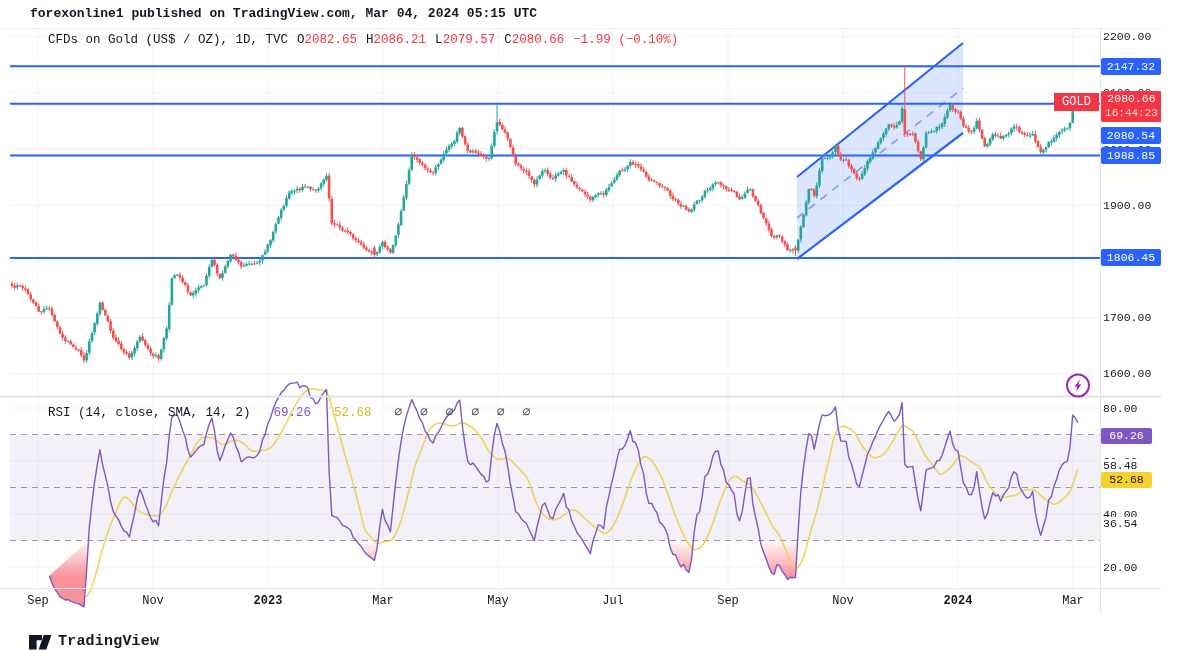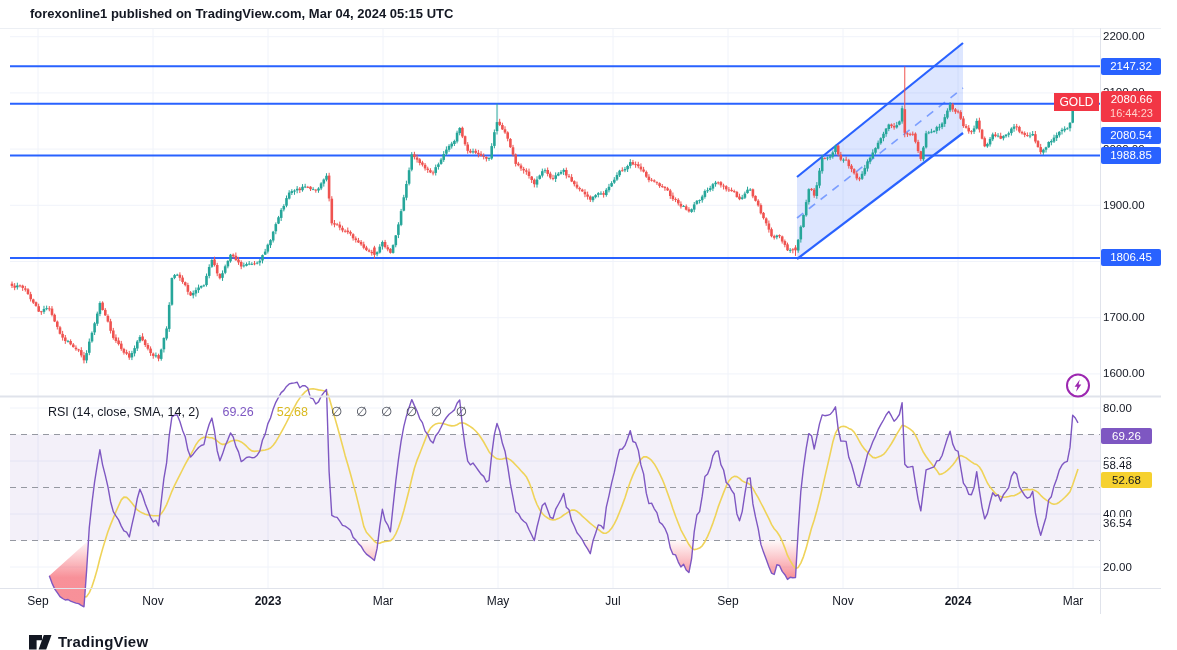--- a/index.html
+++ b/index.html
@@ -1,17 +1,17 @@
 <!DOCTYPE html>
 <html><head>
 <meta charset="utf-8">
 <style>
   html,body{margin:0;padding:0;background:#fff;}
   .stage{position:relative;width:1161px;height:650px;background:#fff;overflow:hidden;
-         font-family:Liberation Sans, sans-serif;color:#131722;}
+         font-family:Liberation Mono, monospace;color:#131722;}
   .attribution{position:absolute;left:30px;top:6px;font-size:13px;font-weight:600;color:#131722;}
   .chart{position:absolute;left:0;top:28px;width:1177px;height:586px;}
   #chart-svg{position:absolute;left:0;top:0;}
   .legend{position:absolute;left:48px;top:5px;font-size:12.5px;display:flex;gap:9px;align-items:baseline;white-space:nowrap;}
   .legend .t{color:#131722;}
   .legend .pair b{font-weight:400;color:#131722;}
   .legend .pair span{color:#F23645;}
   .legend .chg{color:#F23645;}
   .rsi-legend{position:absolute;left:48px;top:376px;font-size:12.5px;display:flex;gap:23px;align-items:baseline;white-space:nowrap;}
   .rsi-legend .rv{color:#7E57C2;}
@@ -928,20 +928,28 @@
         <div class="timelabel bold" style="left: 268px;">2023</div>
         <div class="timelabel" style="left: 383px;">Mar</div>
         <div class="timelabel" style="left: 498px;">May</div>
         <div class="timelabel" style="left: 613px;">Jul</div>
         <div class="timelabel" style="left: 728px;">Sep</div>
         <div class="timelabel" style="left: 843px;">Nov</div>
         <div class="timelabel bold" style="left: 958px;">2024</div>
         <div class="timelabel" style="left: 1073px;">Mar</div>
       </div>
 
+    <div class="legend">
+      <span class="t">CFDs on Gold (US$ / OZ), 1D, TVC</span>
+      <span class="pair"><b>O</b><span>2082.65</span></span>
+      <span class="pair"><b>H</b><span>2086.21</span></span>
+      <span class="pair"><b>L</b><span>2079.57</span></span>
+      <span class="pair"><b>C</b><span>2080.66</span></span>
+      <span class="chg">−1.99 (−0.10%)</span>
+    </div>
 
     <div class="rsi-legend">
       <span>RSI (14, close, SMA, 14, 2)</span>
       <span class="rv">69.26</span>
       <span class="mv">52.68</span>
       <span class="emp">∅ ∅ ∅ ∅ ∅ ∅</span>
     </div>
   </div>
 
   <div class="footer">

